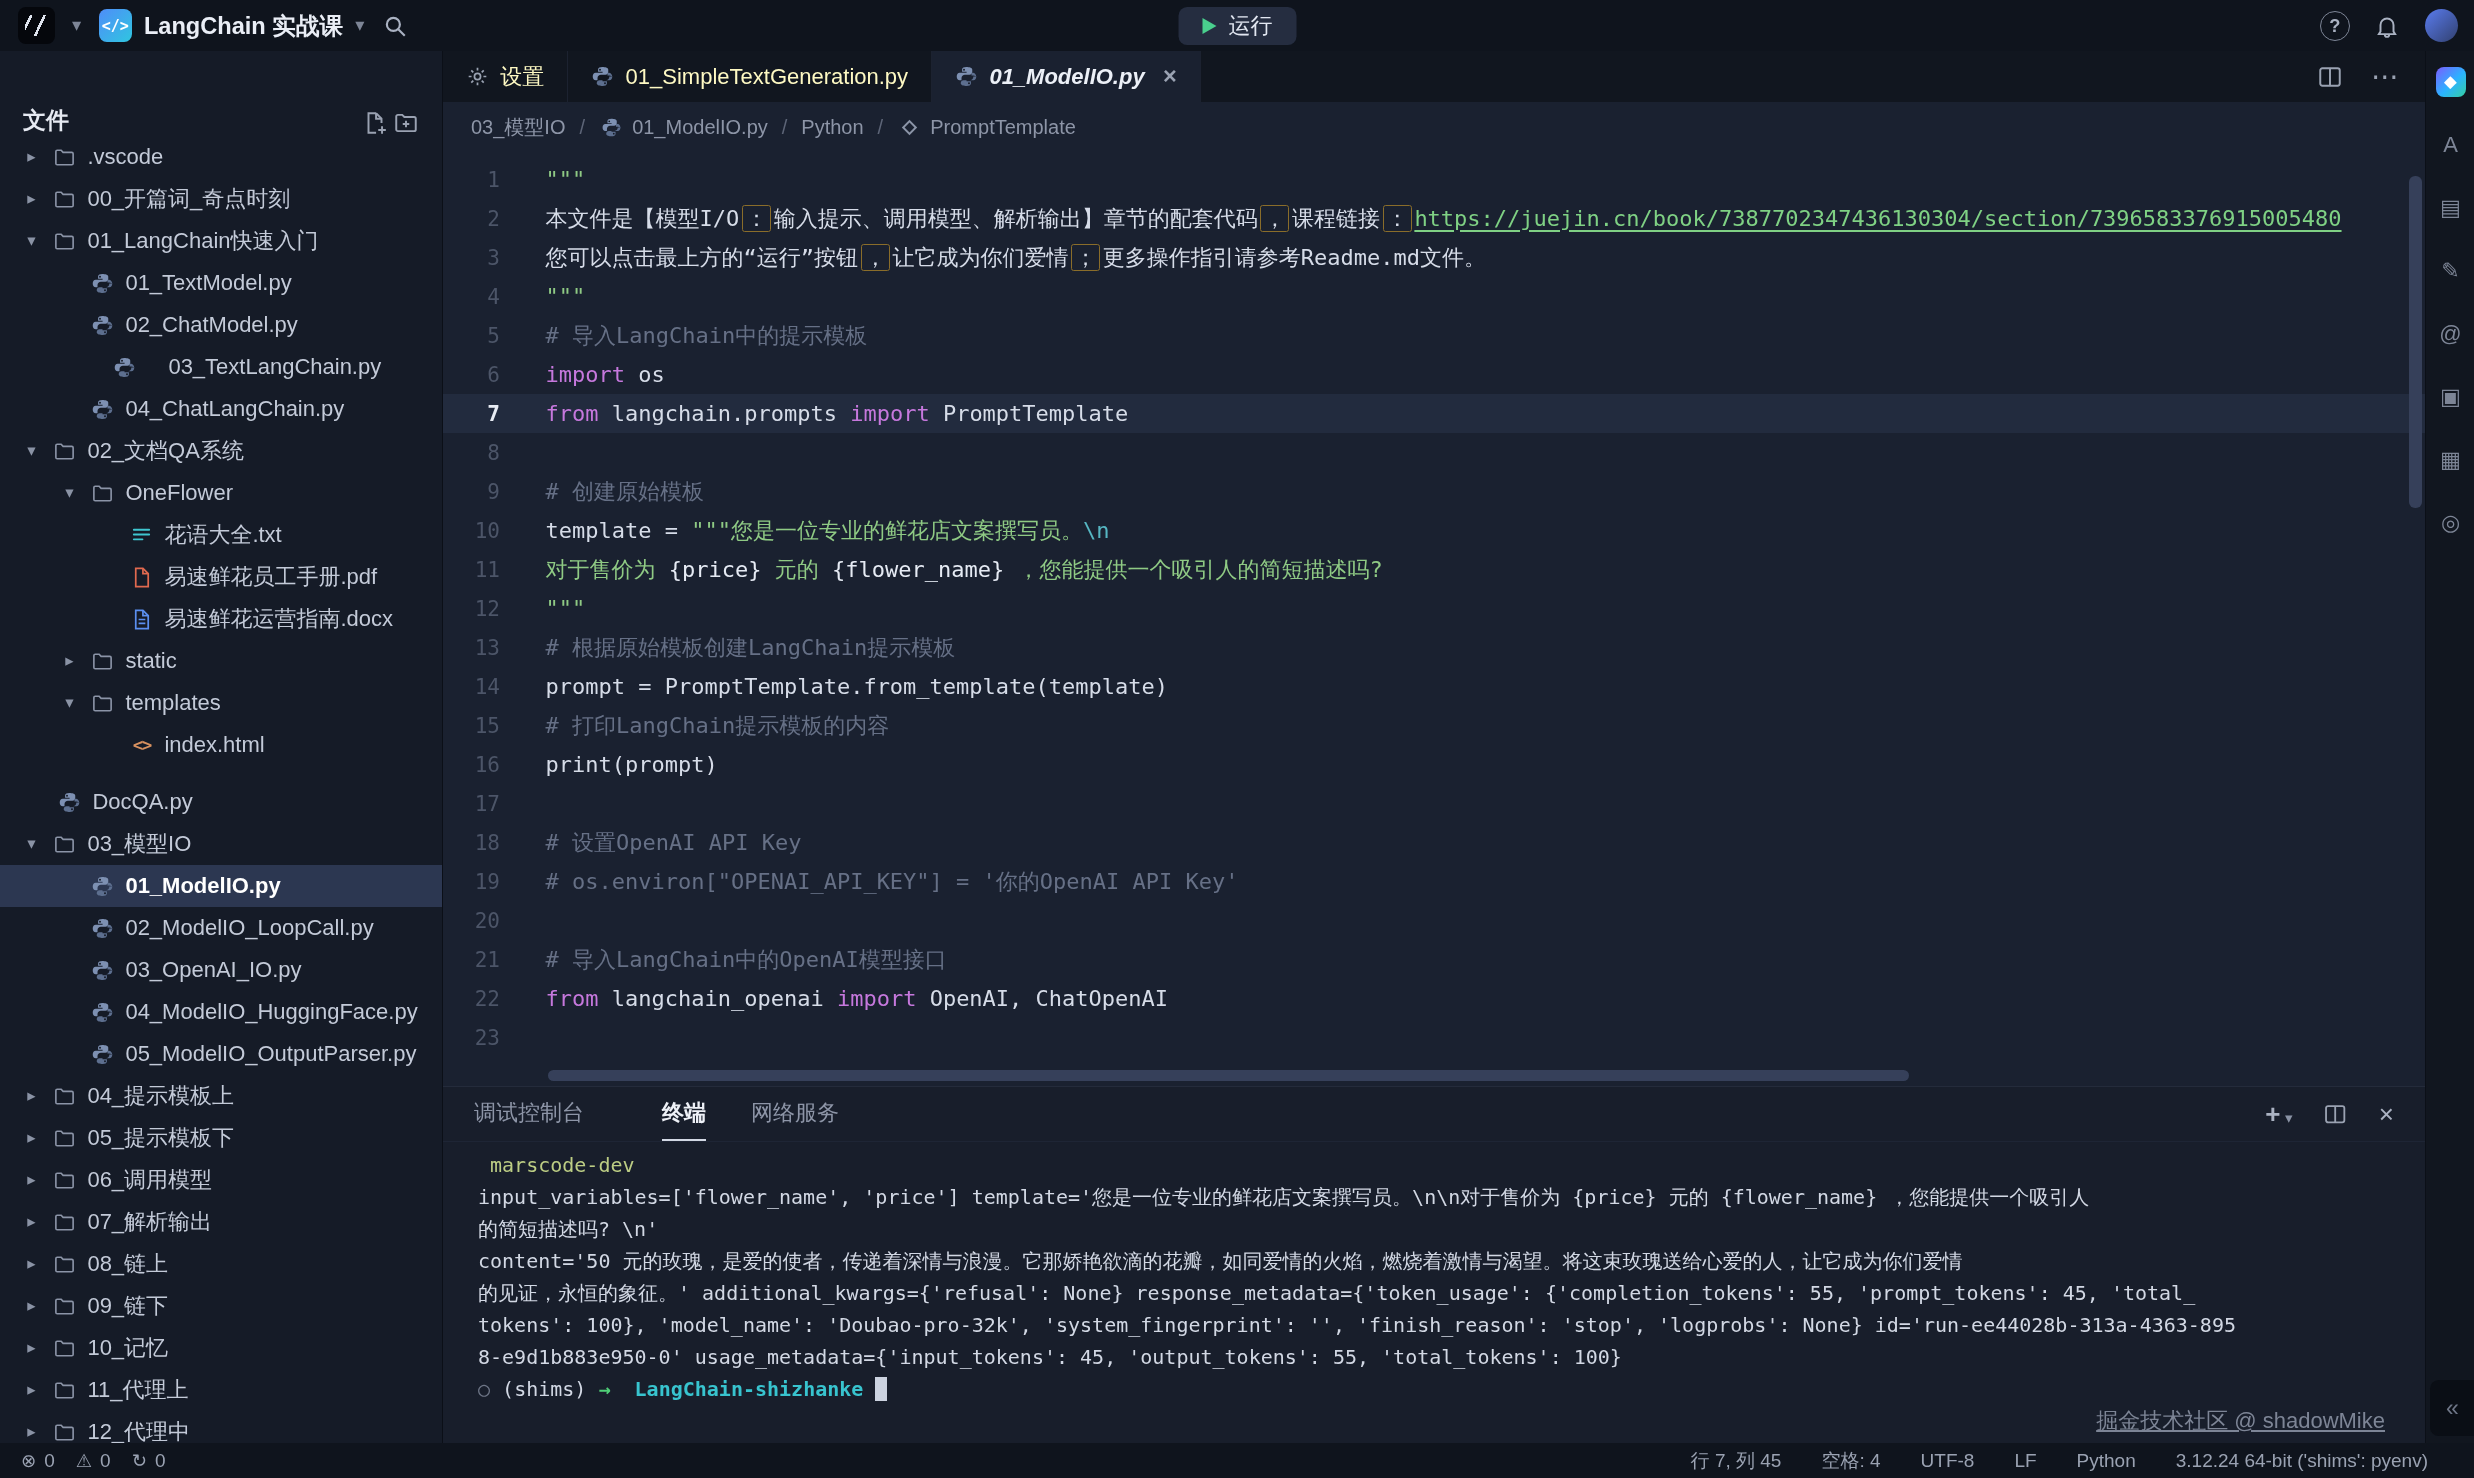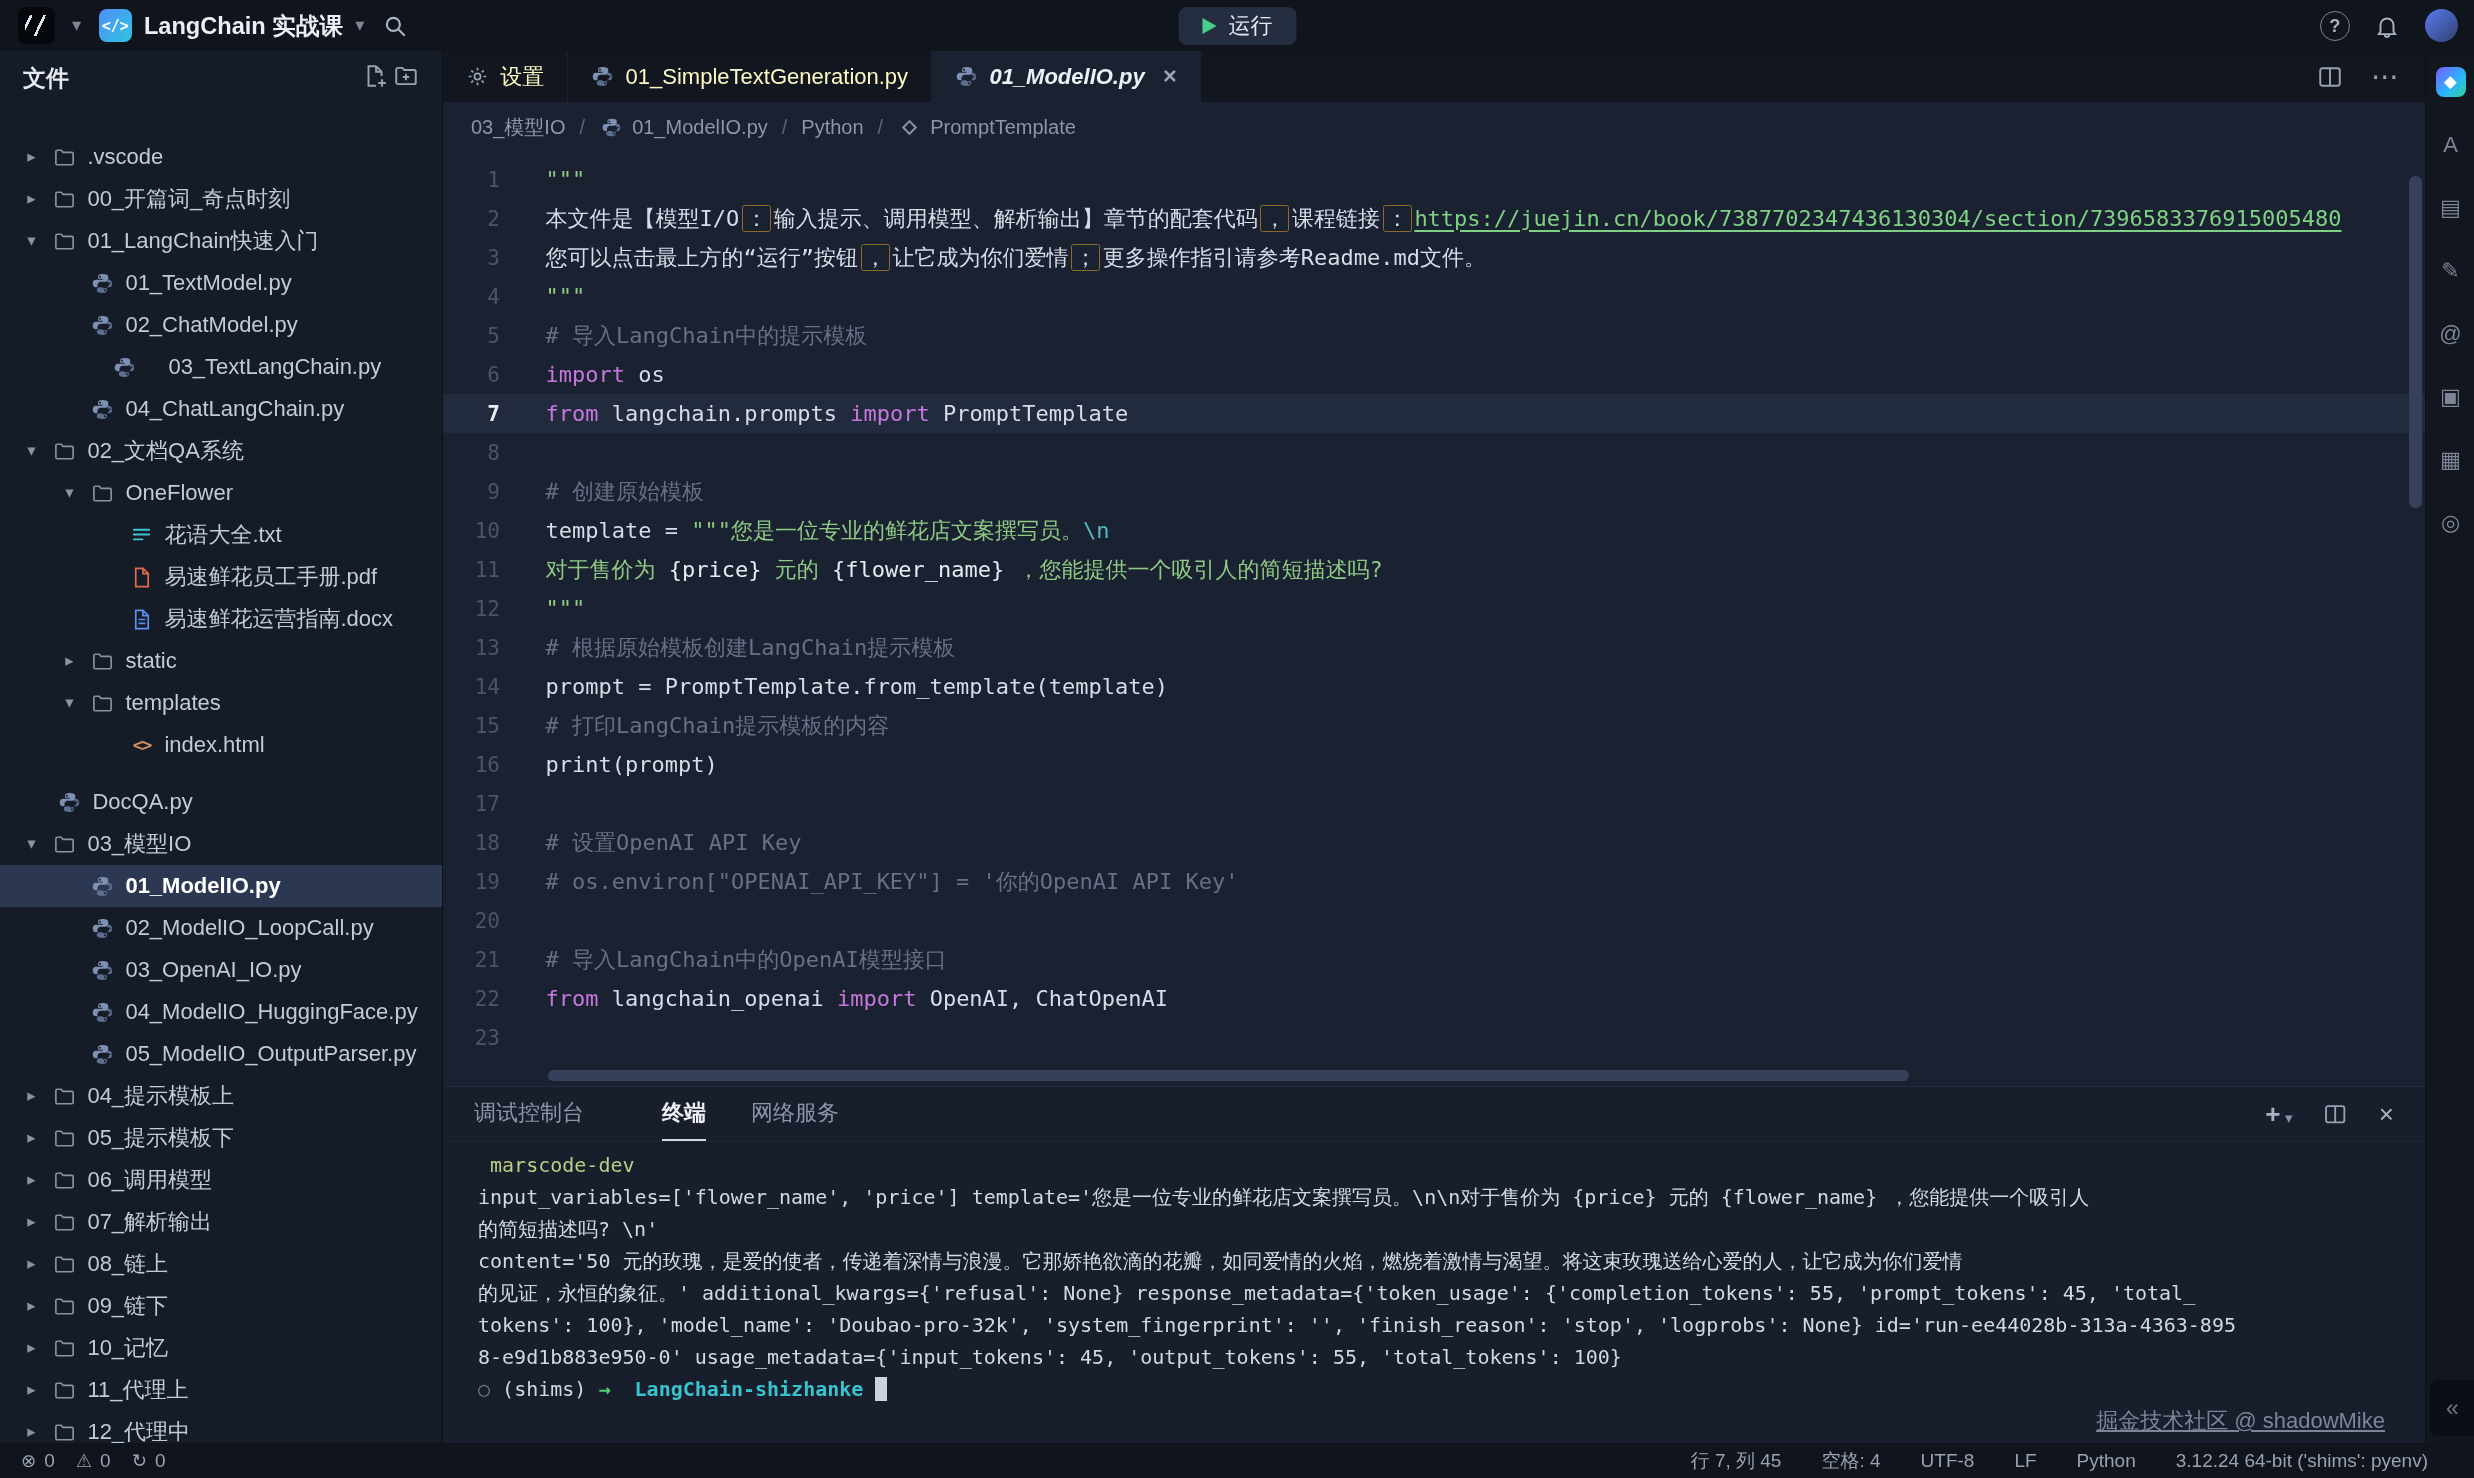--- a/index.html
+++ b/index.html
@@ -21,21 +21,21 @@
   .play{width:0;height:0;border-left:14px solid #49cf8d;border-top:8.7px solid transparent;border-bottom:8.7px solid transparent;}
   .top-right{margin-left:auto;display:flex;align-items:center;gap:24.4px;}
   .help{width:30px;height:30px;border:1.7px solid #7d8596;color:#aab2c2;border-radius:50%;display:flex;align-items:center;justify-content:center;font-size:18.3px;font-weight:700;box-sizing:border-box;}
   .avatar{width:33px;height:33px;border-radius:50%;background:linear-gradient(135deg,#5a7cf0,#31406e);}
 
   
   .main{flex:1;display:flex;min-height:0;}
 
   
   .sidebar{flex:0 0 442px;background:#151b27;display:flex;flex-direction:column;border-right:0.9px solid #0b0f17;min-width:0;}
-  .sb-header{flex:0 0 73px;display:flex;align-items:flex-start;padding:12.2px 23px 0 23px;gap:5px;}
+  .sb-header{flex:0 0 73px;display:flex;align-items:flex-end;padding:12.2px 23px 0 23px;gap:5px;}
   .sb-title{font-size:23px;font-weight:700;color:#e6eaf2;margin-right:auto;}
   .sb-ic svg{width:26px;height:26px;display:block;}
   .tree{flex:1;overflow:hidden;font-size:22px;}
   .tree-row{height:42px;display:flex;align-items:center;gap:10.5px;color:#c3cad8;white-space:nowrap;cursor:pointer;}
   .tree-row.selected{background:#2c3751;color:#ffffff;font-weight:700;}
   .chevron{width:21px;flex:0 0 21px;color:#8a93a5;font-size:16.6px;text-align:center;}
   .fileicon{width:24.4px;height:24.4px;flex:0 0 24.4px;display:flex;align-items:center;justify-content:center;}
   .fileicon svg{width:23px;height:23px;display:block;}
   .ic-html{color:#d6905f;font-family:"DejaVu Sans Mono",monospace;font-size:17.5px;font-weight:700;letter-spacing:-1.7px;}
 

